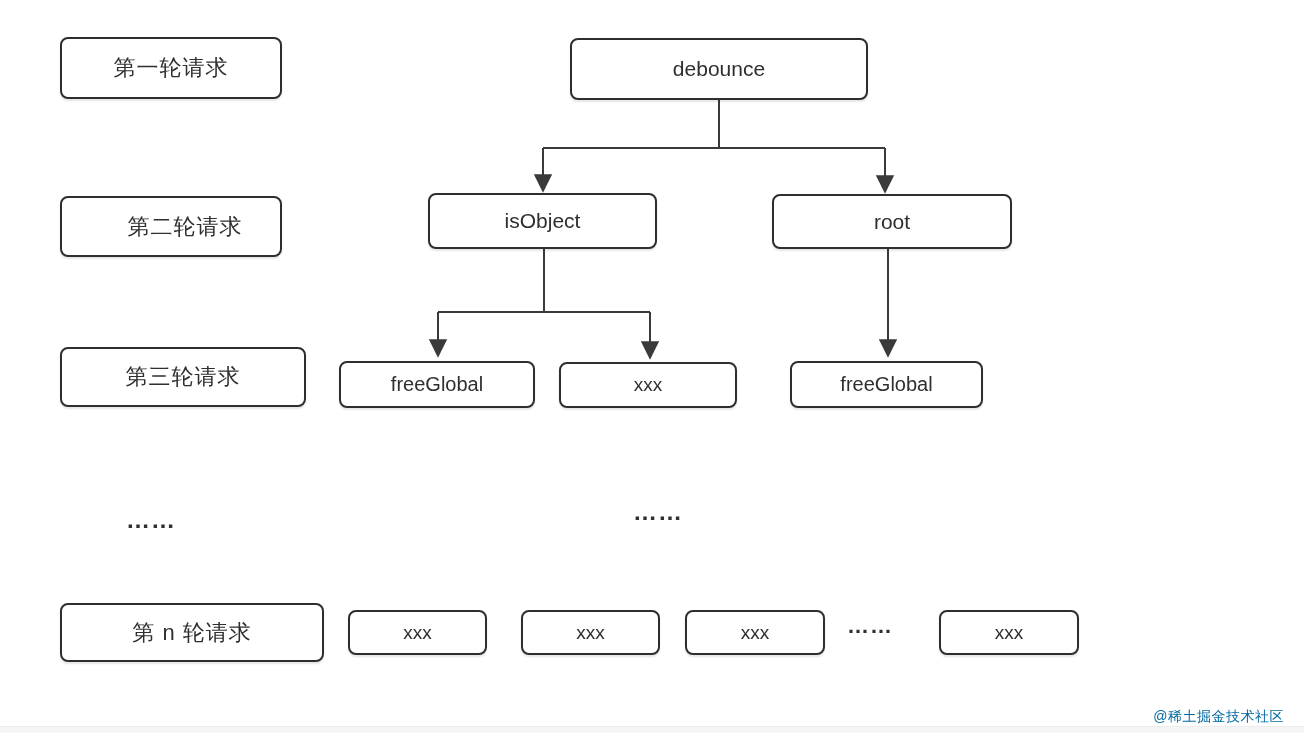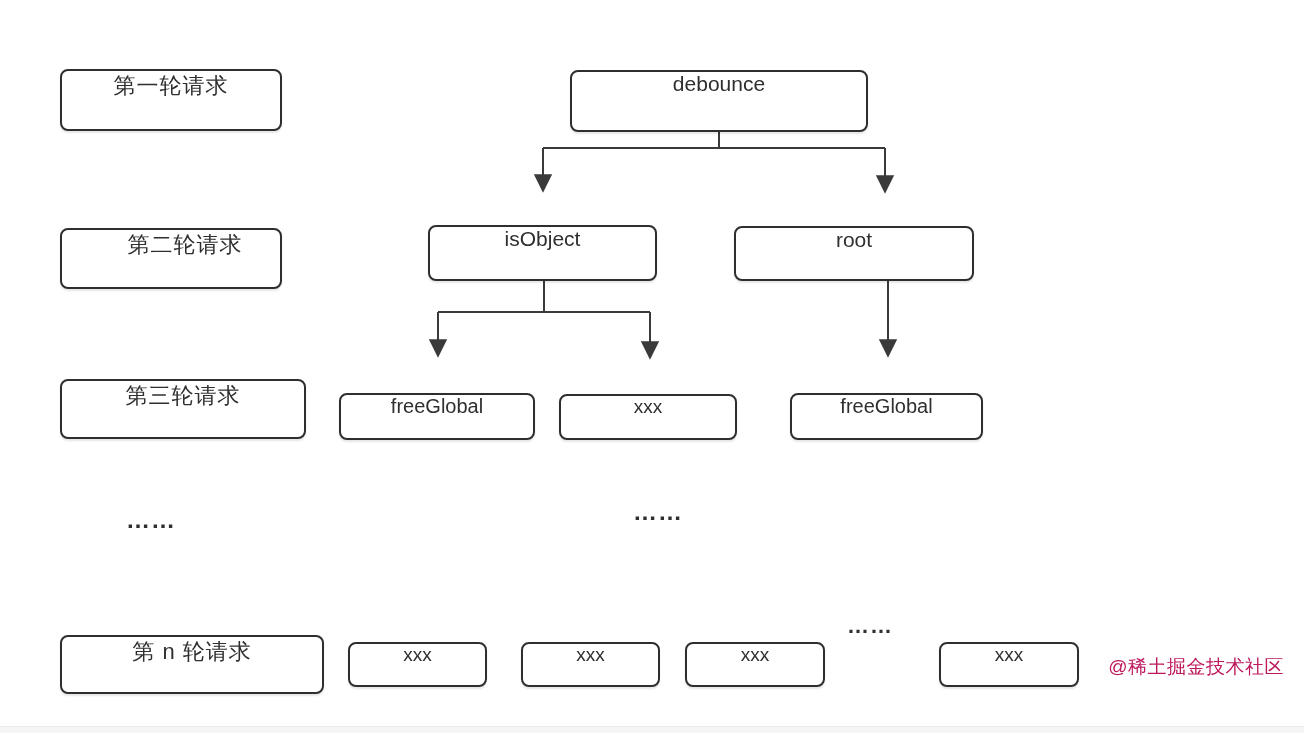--- a/index.html
+++ b/index.html
@@ -20,40 +20,39 @@
     width: 1304px; height: 733px;
     pointer-events: none;
   }
 
   .box {
     position: absolute;
     background: #ffffff;
     border: 2px solid #2e2e2e;
     border-radius: 8px;
     display: flex;
-    align-items: flex-start;
+    align-items: center;
     justify-content: center;
     color: #2f2f2f;
     font-size: 21px;
     box-shadow: 0 2px 2px rgba(0,0,0,0.10);
-    margin-top: 32px;
   }
 
   .round-label { font-size: 22px; letter-spacing: 1px; }
 
   
   .b-row1 { left: 60px;  top: 37px;  width: 222px; height: 62px; }
   .b-row2 { left: 60px;  top: 196px; width: 222px; height: 61px; padding-left: 28px; }
   .b-row3 { left: 60px;  top: 347px; width: 246px; height: 60px; }
   .b-rown { left: 60px;  top: 603px; width: 264px; height: 59px; }
 
   
   .b-debounce    { left: 570px; top: 38px;  width: 298px; height: 62px; }
   .b-isobject    { left: 428px; top: 193px; width: 229px; height: 56px; }
-  .b-root        { left: 734px; top: 194px; width: 240px; height: 55px; }
+  .b-root        { left: 772px; top: 194px; width: 240px; height: 55px; }
   .b-freeglobal1 { left: 339px; top: 361px; width: 196px; height: 47px; font-size: 20px; }
   .b-xxx1        { left: 559px; top: 362px; width: 178px; height: 46px; font-size: 19px; }
   .b-freeglobal2 { left: 790px; top: 361px; width: 193px; height: 47px; font-size: 20px; }
 
   
   .b-bxxx1 { left: 348px; top: 610px; width: 139px; height: 45px; font-size: 19px; }
   .b-bxxx2 { left: 521px; top: 610px; width: 139px; height: 45px; font-size: 19px; }
   .b-bxxx3 { left: 685px; top: 610px; width: 140px; height: 45px; font-size: 19px; }
   .b-bxxx4 { left: 939px; top: 610px; width: 140px; height: 45px; font-size: 19px; }
 
@@ -66,23 +65,23 @@
     line-height: 1;
     white-space: nowrap;
   }
   .e-left   { left: 126px; top: 508px; }
   .e-mid    { left: 633px; top: 500px; }
   .e-bottom { left: 847px; top: 615px; font-size: 22px; }
 
   .watermark {
     position: absolute;
     right: 20px;
-    top: 654px;
-    font-size: 19px;
-    color: #be185d;
+    top: 708px;
+    font-size: 14px;
+    color: #0369a1;
     letter-spacing: 0.5px;
   }
 
   .bottom-strip {
     position: absolute;
     left: 0;
     top: 726px;
     width: 1304px;
     height: 7px;
     background: #f5f5f6;

